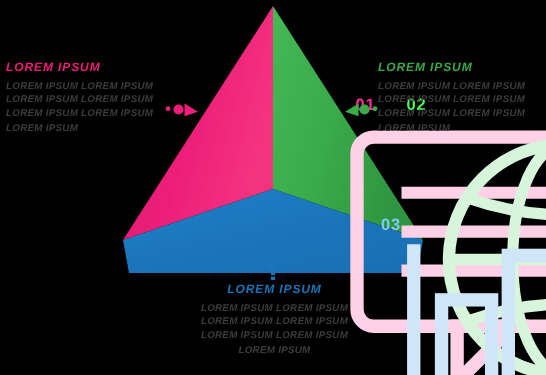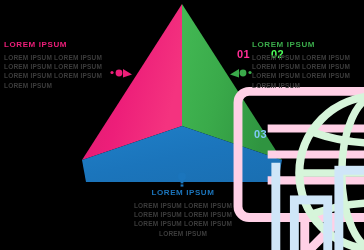--- a/index.html
+++ b/index.html
@@ -9,38 +9,39 @@
   }
   #stage{position:absolute;inset:0;}
 
   
   .pyramid{position:absolute;left:82px;top:4px;width:200px;height:178px;}
   .pyramid svg{display:block;width:200px;height:178px;overflow:visible;}
 
   .seg-num{
     position:absolute;font-size:11px;font-weight:700;letter-spacing:.5px;
     pointer-events:none;
+    margin-top:16px;
   }
   .num-01{left:155px;top:44px;color:#f06; color:#ff2e96;}
   .num-02{left:189px;top:44px;color:#4dff5a;}
   .num-03{left:172px;top:124px;color:#7ec9f5;text-align:right;}
 
   .seg-icon{position:absolute;pointer-events:none;}
   .icon-01{left:145px;top:80px;}
   .icon-02{left:194px;top:80px;}
   .icon-03{left:168px;top:144px;}
 
   
   .conn{position:absolute;}
   .conn-left{left:108px;top:66px;}
   .conn-right{left:228px;top:66px;}
   .conn-bottom{left:174px;top:172px;}
 
   
-  .block{position:absolute;}
+  .block{position:absolute;font-style:italic;}
   .block h3{
     margin:0 0 3px 0;font-size:8px;font-weight:700;letter-spacing:.6px;
     line-height:10px;
   }
   .block p{
     margin:0;font-size:6.5px;line-height:9.2px;letter-spacing:.2px;
     color:#3c3c3c;font-weight:700;
   }
   .block p span{display:block;white-space:nowrap;}
 

